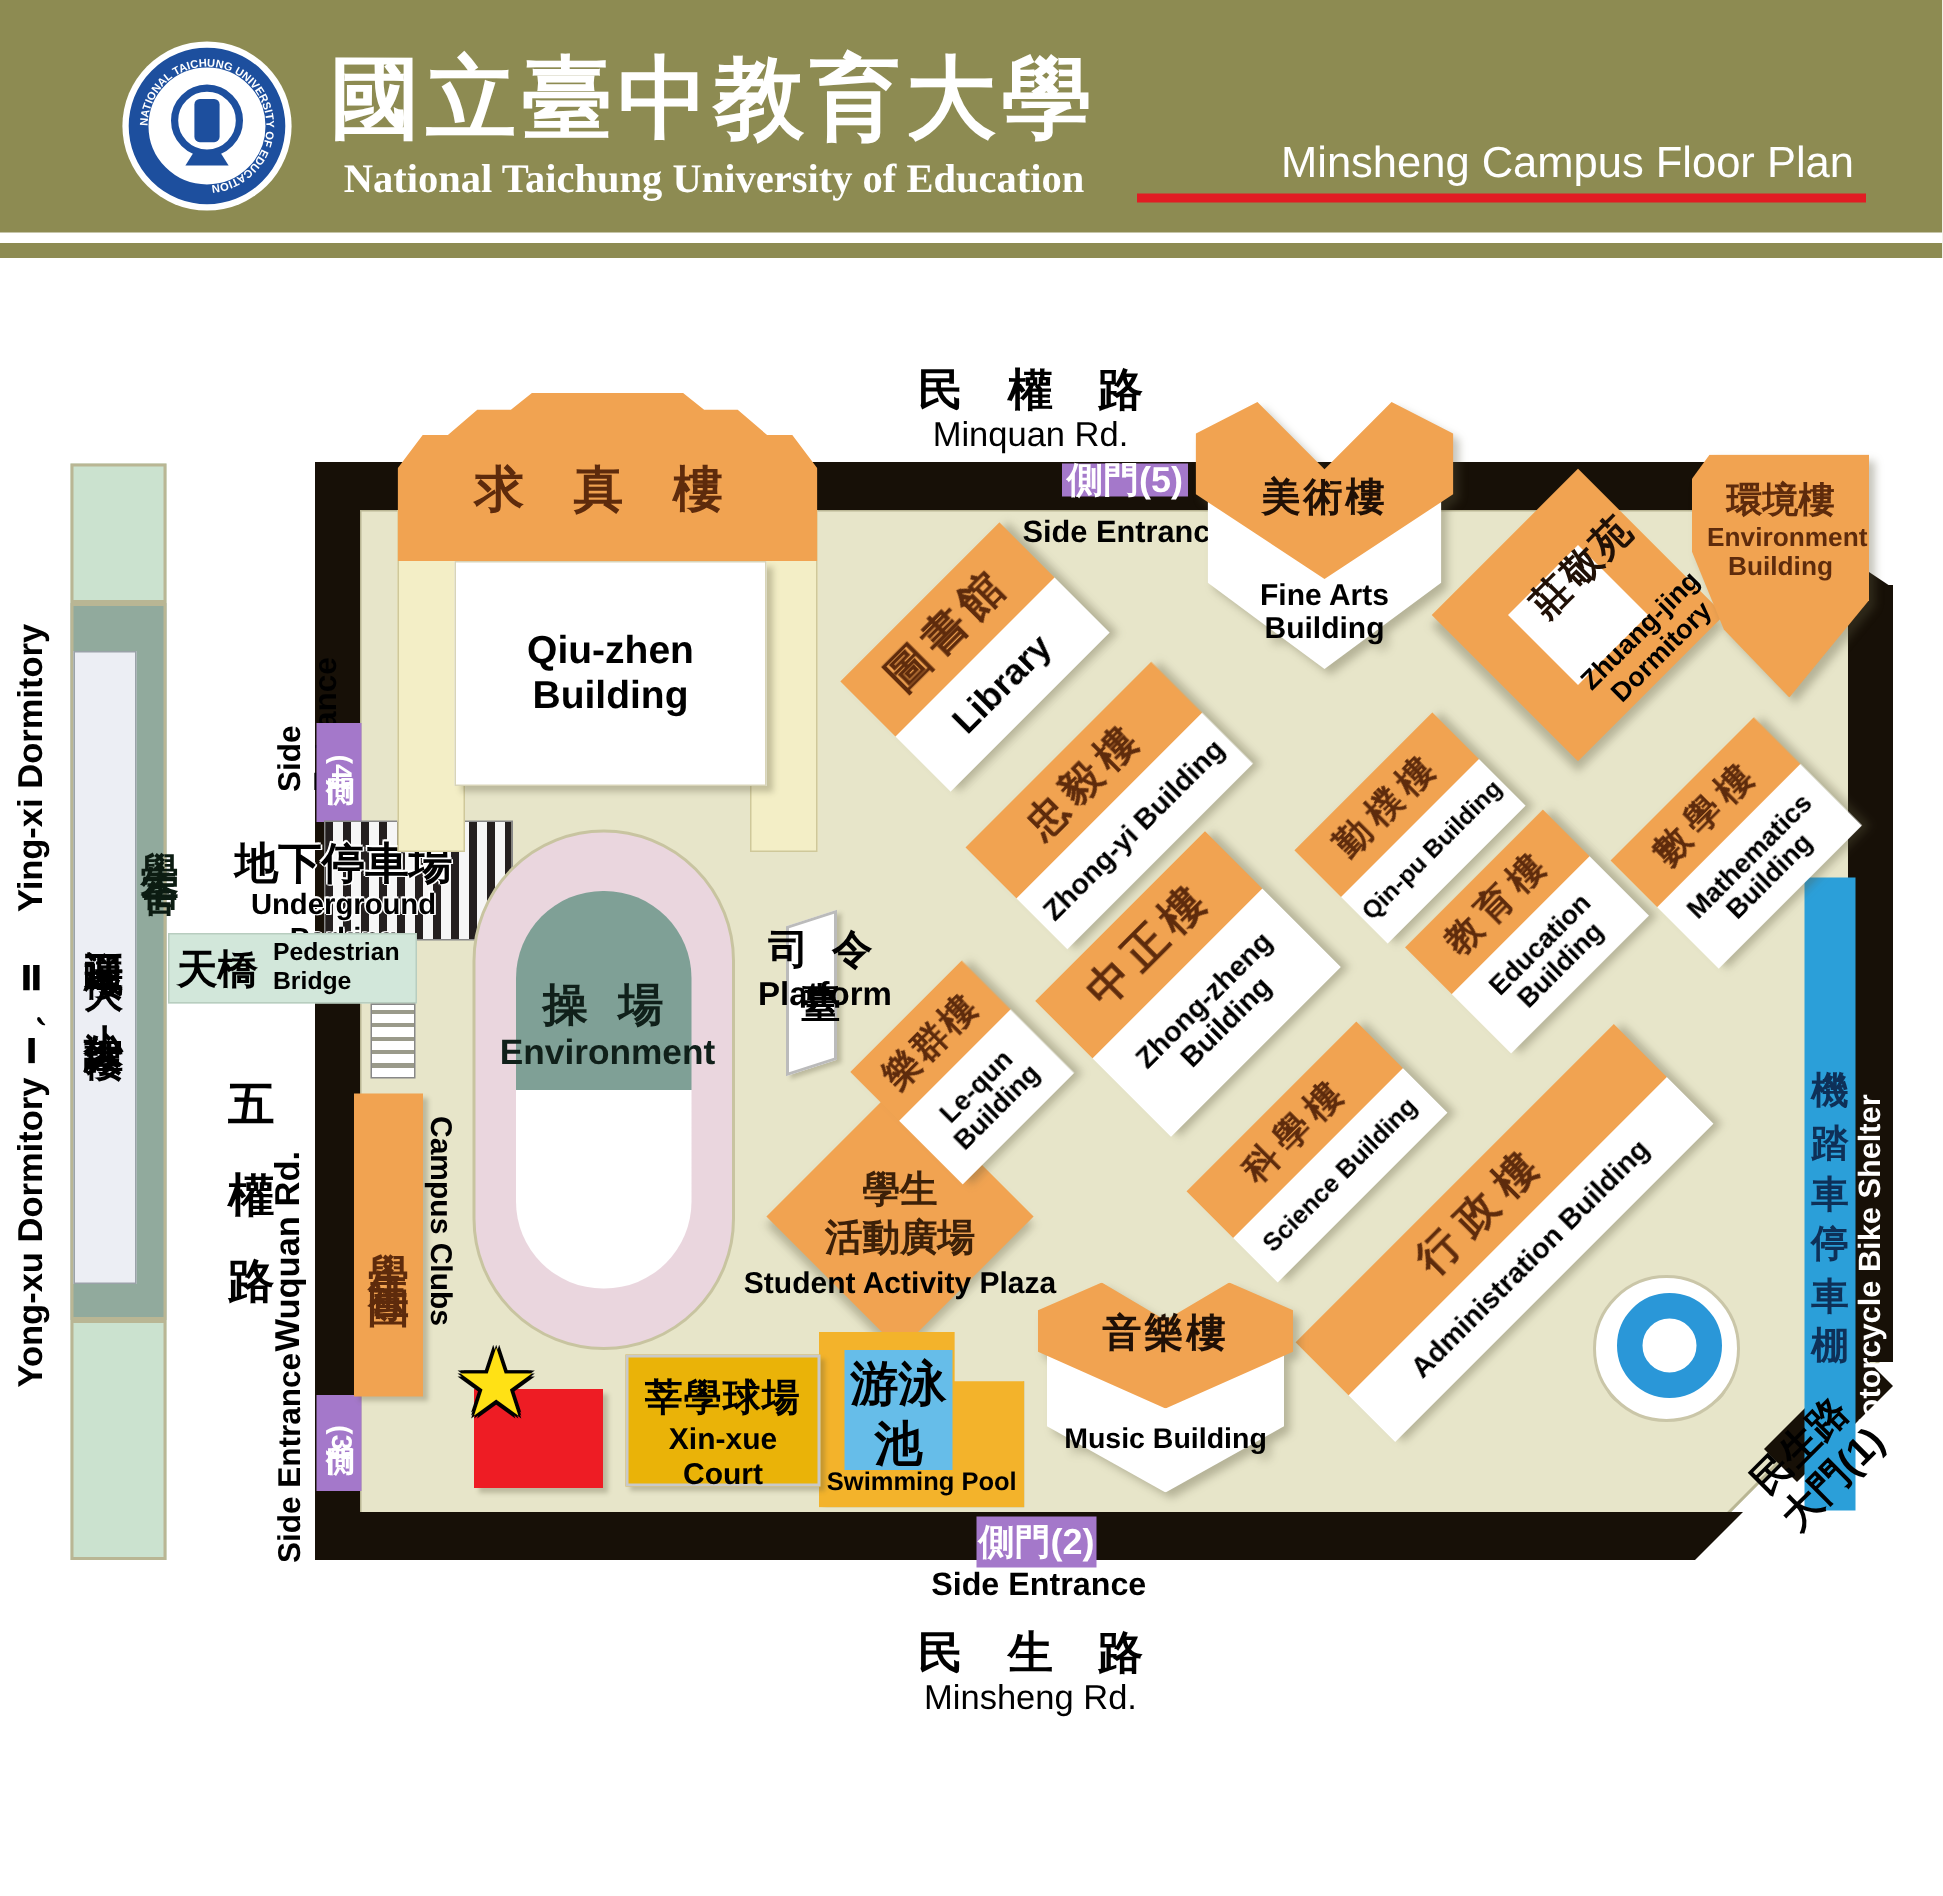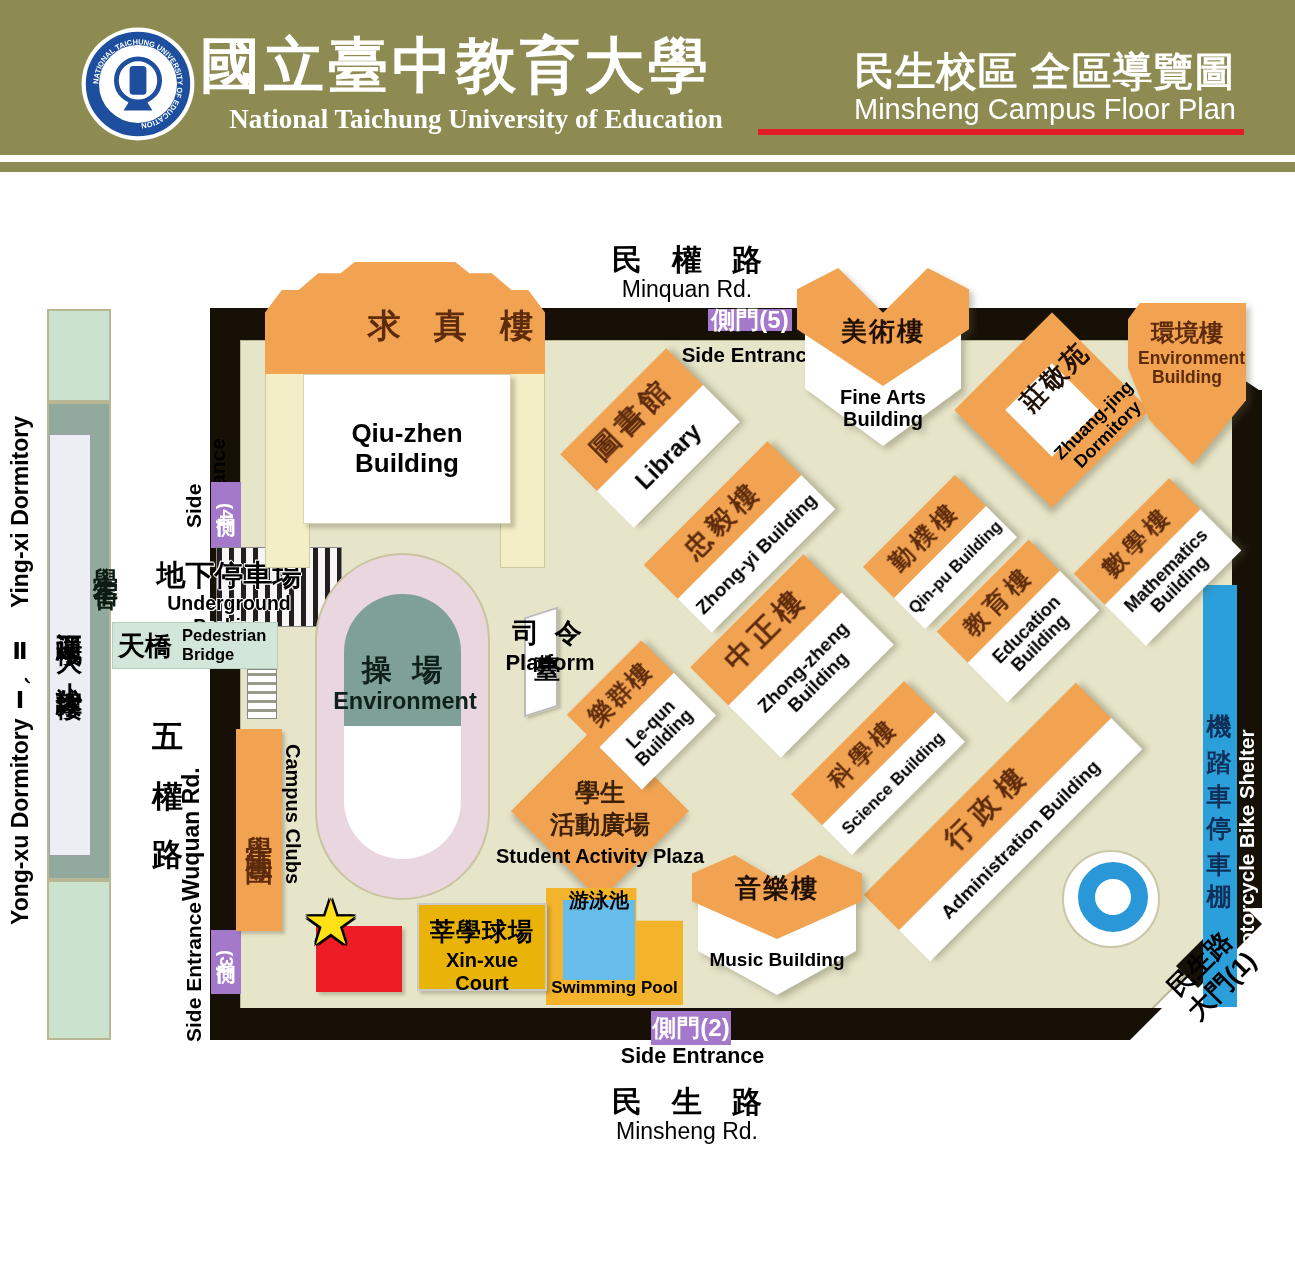--- a/index.html
+++ b/index.html
@@ -12,21 +12,21 @@
   body{font-family:"Liberation Sans","DejaVu Sans",sans-serif;background:#fff}
   #page{position:relative;width:1295px;height:1264px;background:#fff;overflow:hidden}
   .abs{position:absolute}
   .ctr{display:flex;align-items:center;justify-content:center;text-align:center}
   .b{font-weight:bold}
   .vtext{writing-mode:vertical-rl;text-orientation:mixed}
   .vup{writing-mode:vertical-rl;text-orientation:mixed;transform:rotate(180deg)}
   
   #hdr{left:0;top:0;width:1295px;height:172px;background:var(--olive)}
   #hdr-white{left:0;top:155px;width:1295px;height:7px;background:#fff}
-  #uni-zh{left:200px;top:26px;width:552px;height:78px;color:#fff;font-family:Liberation Sans, sans-serif;font-size:60px;font-weight:bold;letter-spacing:4px;text-align:left}
+  #uni-zh{left:200px;top:26px;width:552px;height:78px;color:#fff;font-family:Liberation Sans, sans-serif;font-size:60px;font-weight:bold;letter-spacing:4px;text-align:center}
   #uni-en{left:198px;top:104px;width:556px;color:#fff;font-family:"Liberation Serif","DejaVu Serif",serif;font-size:27px;font-weight:bold;text-align:center}
   #cam-zh{left:845px;top:44px;width:400px;color:#fff;font-size:40px;font-weight:bold;text-align:center;letter-spacing:1px}
   #cam-en{left:845px;top:93px;width:400px;color:#fff;font-size:29px;text-align:center}
   #red-line{left:758px;top:129px;width:486px;height:6px;background:#e11c23}
   
   .bldg{position:absolute;transform:rotate(-45deg);filter:drop-shadow(4px 4px 3px rgba(90,85,60,.35))}
   .roof{display:flex;align-items:center;justify-content:center;background:var(--orange);color:var(--brown);font-weight:bold;letter-spacing:5px;white-space:nowrap}
   .face{display:flex;align-items:center;justify-content:center;background:#fff;color:#000;font-weight:bold;text-align:center;line-height:1.08}
   #b-library{left:575px;top:386px;width:150px}#b-library .roof{height:52px;font-size:29px}#b-library .face{height:52px;font-size:24px}
   #b-zhongyi{left:652px;top:489px;width:175px}#b-zhongyi .roof{height:48px;font-size:27px}#b-zhongyi .face{height:48px;font-size:19px}
@@ -56,21 +56,20 @@
     <circle cx="50" cy="50" r="47" fill="#ffffff"></circle>
     <circle cx="50" cy="50" r="38" fill="none" stroke="#1d4f9e" stroke-width="11"></circle>
     <text font-size="6.2" fill="#ffffff" font-weight="bold"><textPath href="#ringpath">NATIONAL TAICHUNG UNIVERSITY OF EDUCATION</textPath></text>
     <circle cx="50" cy="47" r="18" fill="none" stroke="#1d4f9e" stroke-width="4"></circle>
     <rect x="43" y="35" width="14" height="24" rx="3" fill="#1d4f9e"></rect>
     <path d="M38,72 L62,72 L57,64 L43,64 Z" fill="#1d4f9e"></path>
   </svg>
 
   <div class="abs" id="uni-zh">國立臺中教育大學</div>
   <div class="abs" id="uni-en">National Taichung University of Education</div>
-  <div class="abs" id="cam-zh">民生校區 全區導覽圖</div>
   <div class="abs" id="cam-en">Minsheng Campus Floor Plan</div>
   <div class="abs" id="red-line"></div>
 
   <svg class="abs" style="left:0;top:0" width="1295" height="1264">
     <polygon points="240,340 1133,340 1257,432 1257,903 1128,1033 240,1033" fill="#e7e5c9" stroke="#b9b694" stroke-width="2"></polygon>
     <rect x="210" y="308" width="930" height="32" fill="#171007"></rect>
     <polygon points="1136,308 1262,392 1262,424 1136,340" fill="#171007"></polygon>
     <rect x="1232" y="390" width="30" height="518" fill="#171007"></rect>
     <polygon points="1240,902 1262,924 1198,988 1176,966" fill="#171007"></polygon>
     <polygon points="210,1008 1162,1008 1130,1040 210,1040" fill="#171007"></polygon>
@@ -129,21 +128,21 @@
   <div class="abs vtext b" style="left:281px;top:744px;height:178px;font-size:20px">Campus Clubs</div>
 
   <div class="abs" style="left:537px;top:748px;width:126px;height:126px;background:var(--orange);transform:rotate(45deg);filter:drop-shadow(4px 4px 3px rgba(90,85,60,.35))"></div>
   <div class="abs b" style="left:540px;top:776px;width:120px;font-size:25px;text-align:center;color:#3c2008">學生</div>
   <div class="abs b" style="left:538px;top:808px;width:124px;font-size:25px;text-align:center;color:#3c2008">活動廣場</div>
   <div class="abs b" style="left:482px;top:845px;width:236px;font-size:20px;text-align:center">Student Activity Plaza</div>
 
   <div class="abs" style="left:546px;top:888px;width:137px;height:117px">
     <div class="abs" style="left:0;top:0;width:137px;height:117px;background:var(--poolyellow);clip-path:polygon(0 0,66% 0,66% 28%,100% 28%,100% 100%,0 100%);box-shadow:3px 3px 3px rgba(90,85,60,.3)"></div>
     <div class="abs" style="left:17px;top:12px;width:72px;height:80px;background:var(--poolblue)"></div>
-    <div class="abs b" style="left:17px;top:0;width:72px;font-size:20px;text-align:center;line-height:1.25">游泳池</div>
+    <div class="abs b" style="left:17px;top:14px;width:72px;font-size:32px;text-align:center;line-height:1.25">游泳池</div>
     <div class="abs b" style="left:2px;top:90px;width:133px;font-size:17px;text-align:center">Swimming Pool</div>
   </div>
 
   <div class="abs" style="left:417px;top:903px;width:130px;height:88px;background:#eab308;border:2px solid #c9c9c9;box-shadow:3px 3px 3px rgba(90,85,60,.3)">
     <div class="abs b" style="left:0;top:10px;width:126px;font-size:25px;letter-spacing:1px;text-align:center">莘學球場</div>
     <div class="abs b" style="left:0;top:44px;width:126px;font-size:20px;text-align:center">Xin-xue Court</div>
   </div>
 
   <div class="abs" style="left:316px;top:926px;width:86px;height:66px;background:var(--red);box-shadow:3px 3px 3px rgba(90,85,60,.3)"></div>
   <div class="abs star" style="left:303px;top:892px;font-size:62px;line-height:1">★</div>
@@ -157,21 +156,21 @@
   </div>
   <div class="abs vup b ctr" style="left:1232px;top:588px;width:30px;height:516px;font-size:20.5px;color:#fff">Motorcycle Bike Shelter</div>
 
   <div class="abs b ctr" style="left:1146px;top:930px;width:130px;height:90px;font-size:26px;transform:rotate(-45deg);white-space:pre-line;line-height:1.2">民生路
 大門(1)</div>
 
   <div class="abs" style="left:265px;top:262px;width:280px;height:298px">
     <div class="abs" style="left:0;top:78px;width:45px;height:228px;background:var(--cream);border:1px solid #cfc89a"></div>
     <div class="abs" style="left:235px;top:78px;width:45px;height:228px;background:var(--cream);border:1px solid #cfc89a"></div>
     <div class="abs" style="left:0;top:0;width:280px;height:112px;background:var(--orange);clip-path:polygon(0 45%,6% 25%,12% 25%,19% 10%,27% 10%,32% 0,68% 0,73% 10%,81% 10%,88% 25%,94% 25%,100% 45%,100% 100%,0 100%)"></div>
-    <div class="abs b" style="left:0;top:42px;width:280px;font-size:33px;letter-spacing:12px;text-align:right;color:var(--brown)">求 真 樓</div>
+    <div class="abs b" style="left:0;top:42px;width:280px;font-size:33px;letter-spacing:12px;text-align:center;color:var(--brown)">求 真 樓</div>
     <div class="abs ctr" style="left:38px;top:112px;width:208px;height:150px;background:#fff;border:1px solid #d8d4b8;box-shadow:4px 4px 4px rgba(90,85,60,.3)">
       <span class="b" style="width:160px;font-size:26px;line-height:1.15">Qiu-zhen Building</span>
     </div>
   </div>
 
   <div class="bldg" id="b-library">
     <div class="roof">圖書館</div>
     <div class="face">Library</div>
   </div>
   <div class="bldg" id="b-zhongyi">

